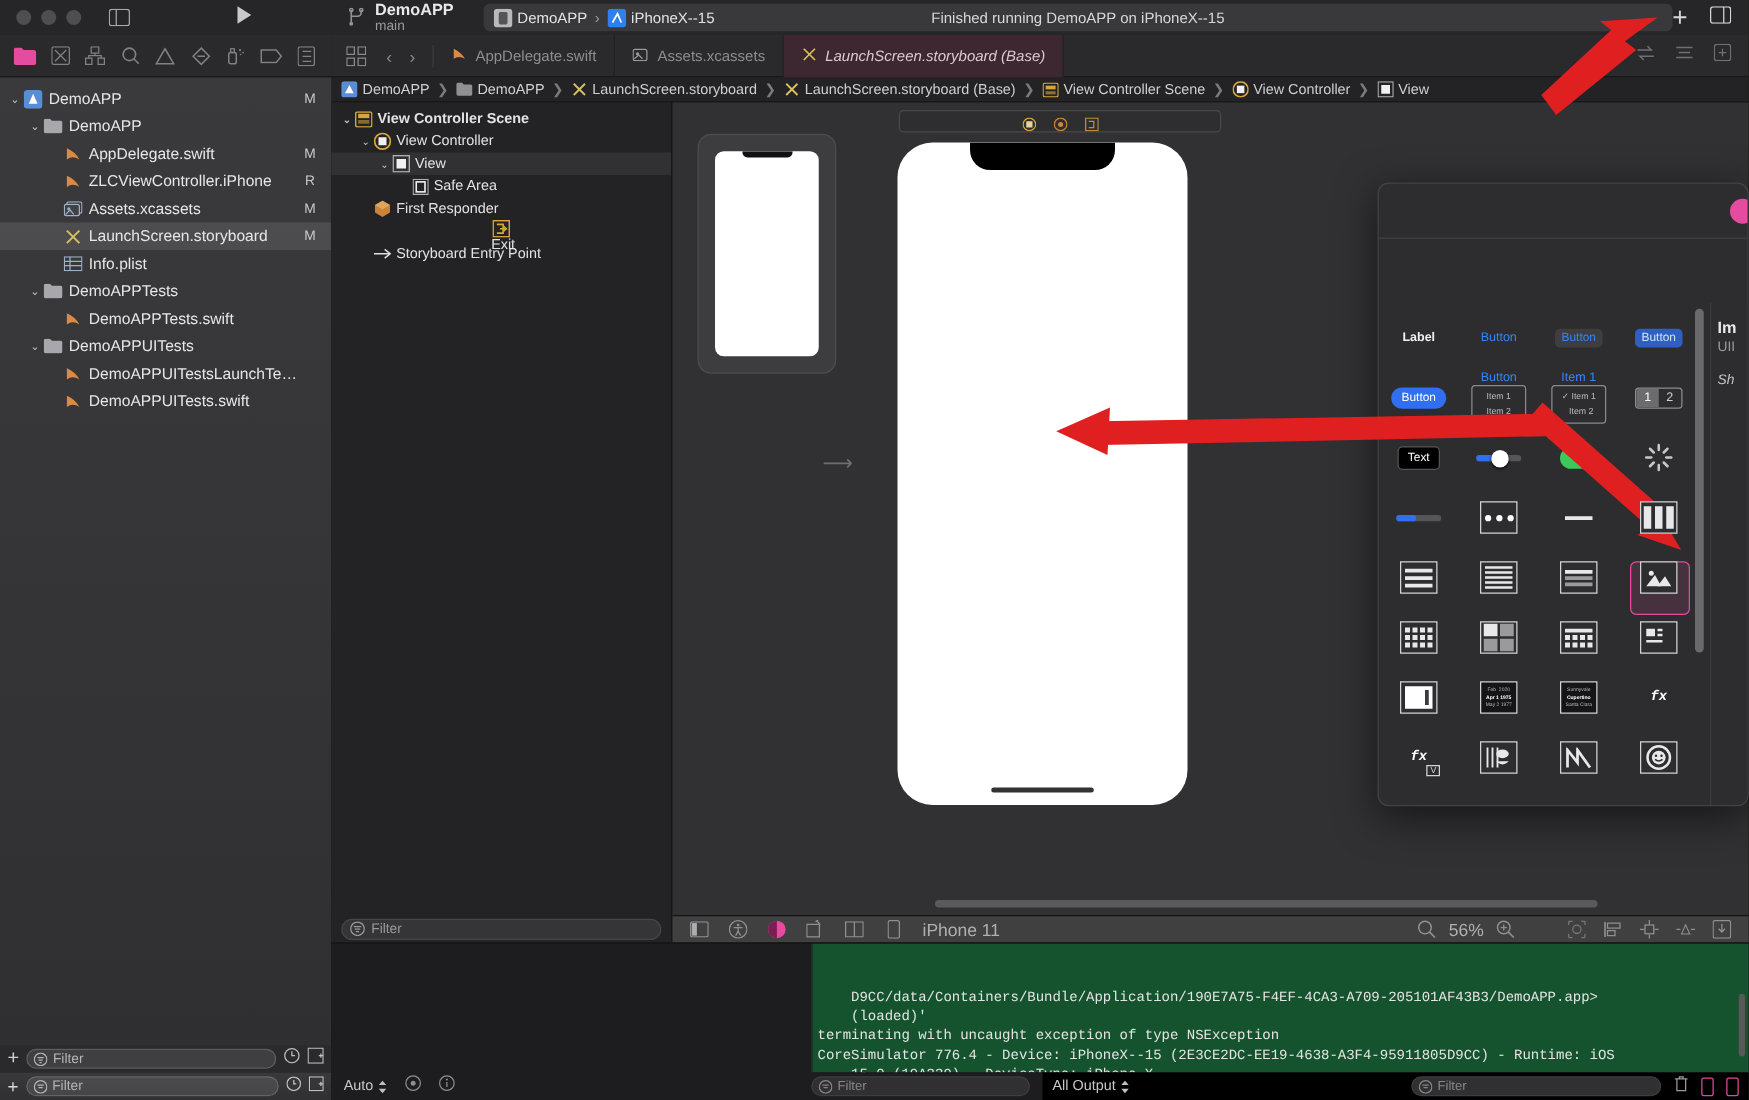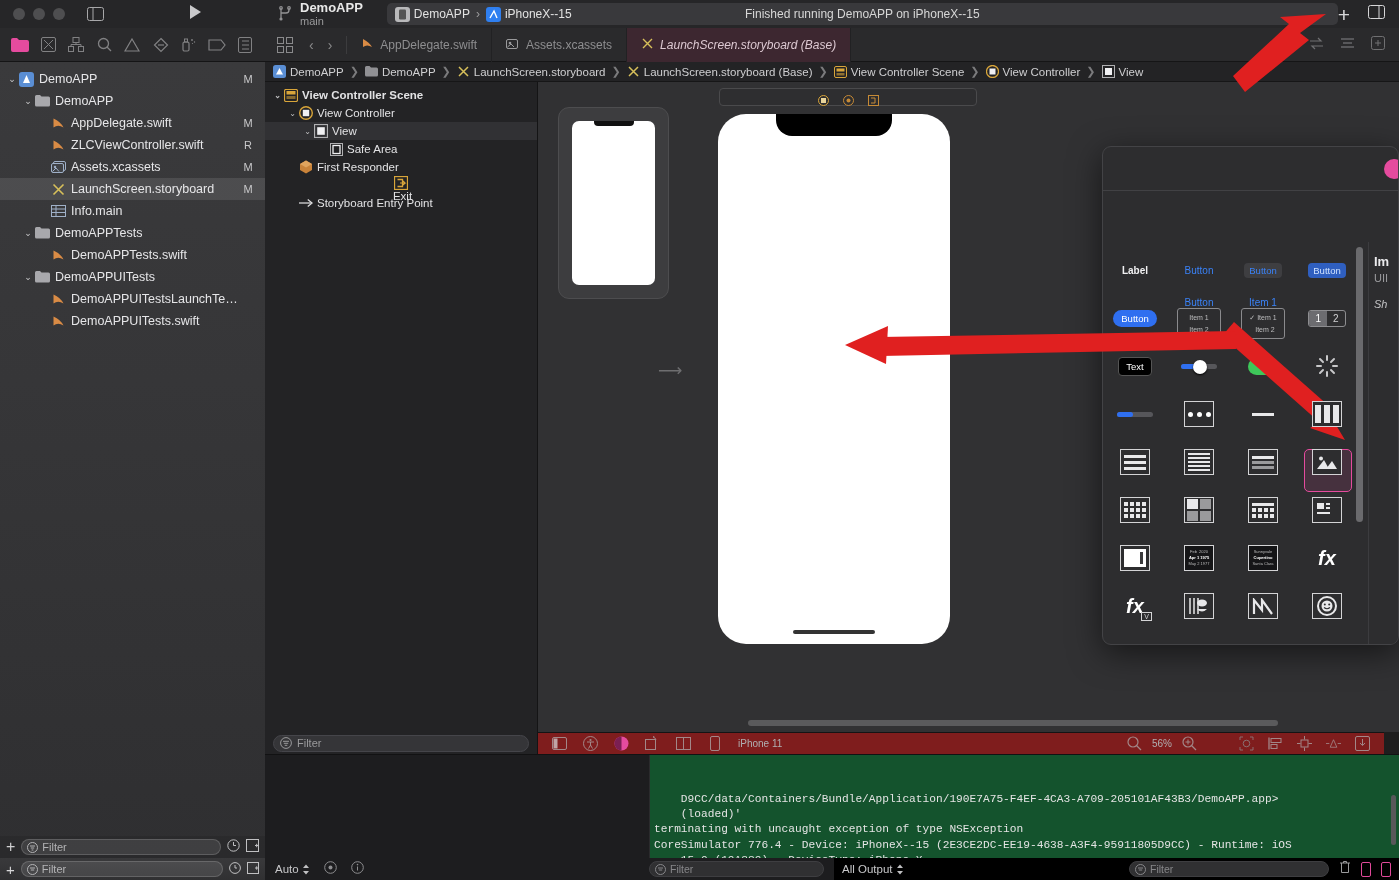--- a/index.html
+++ b/index.html
@@ -161,23 +161,23 @@
   .home-ind {
     position:absolute; left:50%; transform:translateX(-50%); bottom:10px;
     width:82px; height:4px; background:#333; border-radius:2px;
   }
   .entry-arrow { position:absolute; left:120px; top:278px; color:#6e6e70; font-size:17px; }
   .canvas-hscroll {
     position:absolute; left:210px; bottom:6px; width:530px; height:6px;
     background:#5a5a5c; border-radius:3px;
   }
   .canvas-bar {
-    position:absolute; left:538px; right:15px; bottom:126px; height:22px;
-    background:#7f1d1d; display:flex; align-items:center; gap:16px;
-    padding:0 14px; font-size:10px; color:#b0b0b2;
+    position:absolute; left:538px; right:0; bottom:126px; height:22px;
+    background:#404040; display:flex; align-items:center; gap:16px;
+    padding:0 14px; font-size:14px; color:#b0b0b2;
     border-top:1px solid #141415;
   }
   .cb-ico { width:15px;height:15px; opacity:.72; display:flex;align-items:center;justify-content:center; }
   .cb-ico.pink { opacity:1; }
   .zoomgrp { margin-left:auto; display:flex;align-items:center;gap:10px; }
   .cb-right { display:flex;align-items:center;gap:14px; margin-left:26px; }
 
   
   .debugarea {
     position:absolute; left:265px; right:0; bottom:22px; height:104px;
@@ -280,21 +280,21 @@
   .stepper { width:30px;height:26px;border:1.4px solid #d4d4d6; display:flex;align-items:center;justify-content:center;}
   .bar3 { display:flex; gap:3px; }
   .bar3 i { width:6px;height:18px;background:#e8e8ea; display:block;}
   .hline { width:22px;height:3px;background:#e8e8ea;display:block;}
   .hline.gray { background:#9a9a9c; }
   .gridsq { display:grid; grid-template-columns:repeat(4,4px); gap:2px; }
   .gridsq i { width:4px;height:4px;background:#e8e8ea;display:block;}
   .quad { display:grid; grid-template-columns:repeat(2,11px); grid-template-rows:repeat(2,10px); gap:2px;}
   .quad i { display:block;background:#e8e8ea;}
   .quad i.g { background:#9a9a9c; }
-  .fx { font-family:Liberation Sans, sans-serif; font-style:italic; font-size:20px; color:#fff; font-weight:bold;}
+  .fx { font-family:Liberation Mono, monospace; font-style:italic; font-size:11px; color:#fff; font-weight:bold;}
   .redarrow { position:absolute; pointer-events:none; }
 </style>
 </head>
 <body>
 
 <div class="app">
 
   <div class="toolbar">
     <div class="tb-left">
       <div class="traffic">
@@ -576,21 +576,21 @@
           <span class="nav-label">AppDelegate.swift</span>
           <span class="nav-badge">M</span>
         </div>
         <div class="nav-row" style="padding-left: 38px;">
           <span class="disc"></span>
           <span class="nav-ico">
             <svg width="15" height="15" viewBox="0 0 15 15">
               <path d="M2.5 2.5 Q9.5 5.5 12.5 11.5 Q7 8 2.5 11.5 Z" fill="#d98b45"></path>
             </svg>
           </span>
-          <span class="nav-label">ZLCViewController.swift</span>
+          <span class="nav-label">ZLCViewController.iPhone</span>
           <span class="nav-badge">R</span>
         </div>
         <div class="nav-row" style="padding-left: 38px;">
           <span class="disc"></span>
           <span class="nav-ico">
             <svg width="15" height="13" viewBox="0 0 15 13">
               <rect x="2.5" y="0.5" width="12" height="9" rx="1.5" fill="none" stroke="#9fb0c8"></rect>
               <rect x="0.5" y="2.5" width="12" height="9" rx="1.5" fill="#404246" stroke="#9fb0c8"></rect>
               <circle cx="4" cy="6" r="1.2" fill="#9fb0c8"></circle>
               <path d="M1.5 10.5 L5 7 L8 10.5" stroke="#9fb0c8" fill="none"></path>
@@ -612,21 +612,21 @@
         <div class="nav-row" style="padding-left: 38px;">
           <span class="disc"></span>
           <span class="nav-ico">
             <svg width="15" height="12" viewBox="0 0 15 12">
               <rect x="0.5" y="0.5" width="14" height="11" fill="none" stroke="#9fb0c8"></rect>
               <line x1="0.5" y1="4" x2="14.5" y2="4" stroke="#9fb0c8"></line>
               <line x1="0.5" y1="7.5" x2="14.5" y2="7.5" stroke="#9fb0c8"></line>
               <line x1="5" y1="0.5" x2="5" y2="11.5" stroke="#9fb0c8"></line>
             </svg>
           </span>
-          <span class="nav-label">Info.main</span>
+          <span class="nav-label">Info.plist</span>
           <span class="nav-badge"></span>
         </div>
         <div class="nav-row" style="padding-left: 22px;">
           <span class="disc">⌄</span>
           <span class="nav-ico">
             <svg width="15" height="12" viewBox="0 0 15 12">
               <path d="M0 1.5 a1.5 1.5 0 0 1 1.5-1.5 h3.5 l1.5 1.5 h7 a1.5 1.5 0 0 1 1.5 1.5 v7 a1.5 1.5 0 0 1 -1.5 1.5 h-12 a1.5 1.5 0 0 1 -1.5-1.5 z" fill="#a8a8ac"></path>
             </svg>
           </span>
           <span class="nav-label">DemoAPPTests</span>

